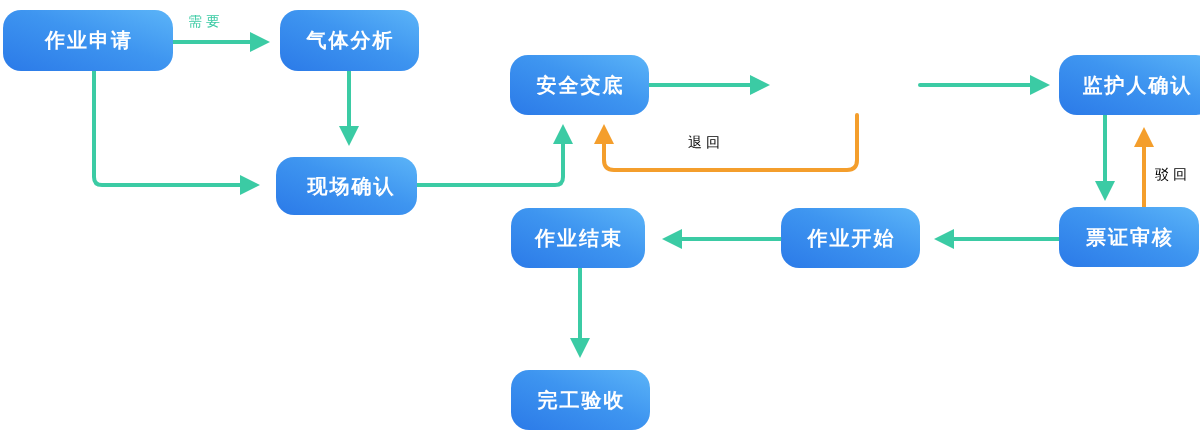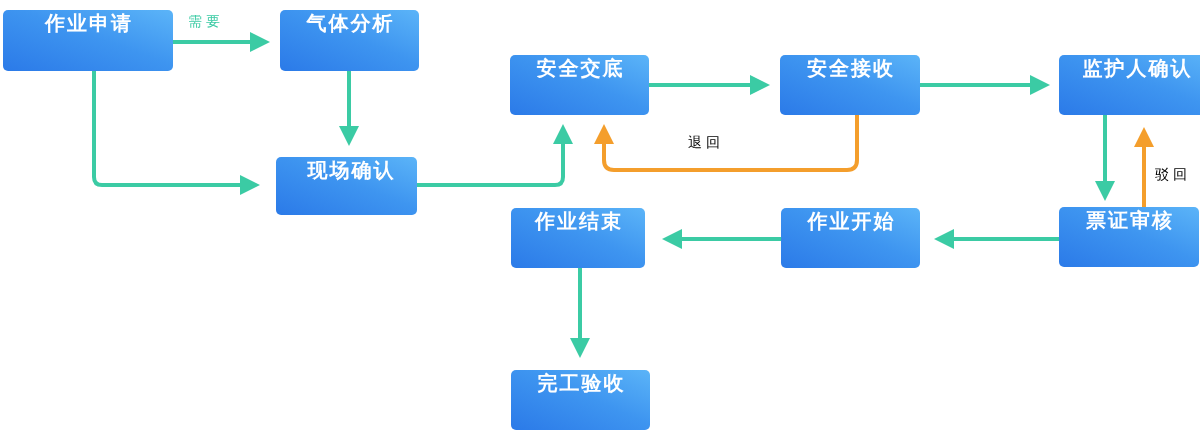--- a/index.html
+++ b/index.html
@@ -25,23 +25,23 @@
   .edge {
     fill: none;
     stroke-width: 4;
     stroke-linecap: round;
   }
   .edge.teal { stroke: #3BCBA4; }
   .edge.orange { stroke: #F49E2C; }
   .node {
     position: absolute;
     background: linear-gradient(to bottom left, #5BB4F8 0%, #3E95F0 45%, #2B7AE8 100%);
-    border-radius: 5px;
+    border-radius: 18px;
     display: flex;
-    align-items: flex-start;
+    align-items: center;
     justify-content: center;
     color: #ffffff;
     font-size: 20px;
     font-weight: 700;
     letter-spacing: 2px;
     box-sizing: border-box;
     white-space: nowrap;
   }
   .node .node-label { transform: translateX(1px); }
   .edge-label {
@@ -93,23 +93,20 @@
   </div>
 
   <div class="node" style="left:276px; top:157px; width:141px; height:58px;padding-left:8px;">
     <span class="node-label">现场确认</span>
   </div>
 
   <div class="node" style="left:510px; top:55px; width:139px; height:60px;">
     <span class="node-label">安全交底</span>
   </div>
 
-  <div class="node" style="left:780px; top:55px; width:140px; height:60px;">
-    <span class="node-label">安全接收</span>
-  </div>
 
   <div class="node" style="left:1059px; top:55px; width:155px; height:60px;">
     <span class="node-label">监护人确认</span>
   </div>
 
   <div class="node" style="left:1059px; top:207px; width:140px; height:60px;">
     <span class="node-label">票证审核</span>
   </div>
 
   <div class="node" style="left:781px; top:208px; width:139px; height:60px;">

